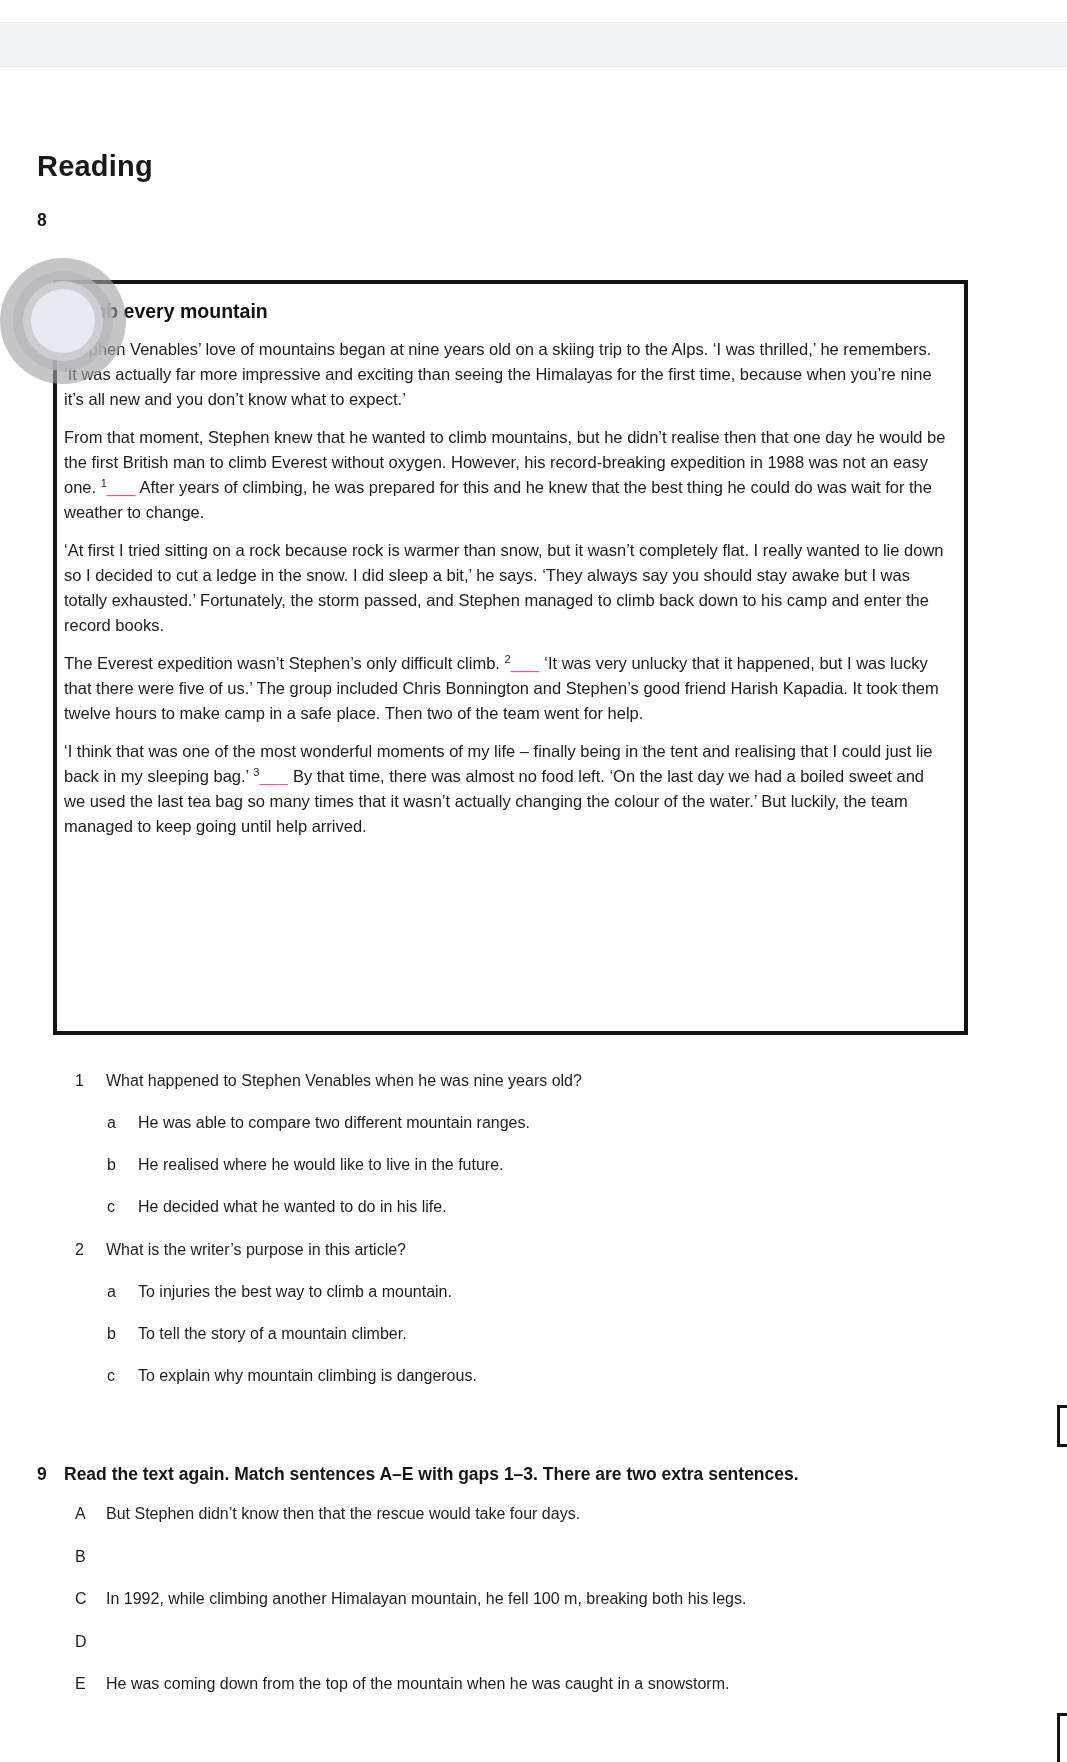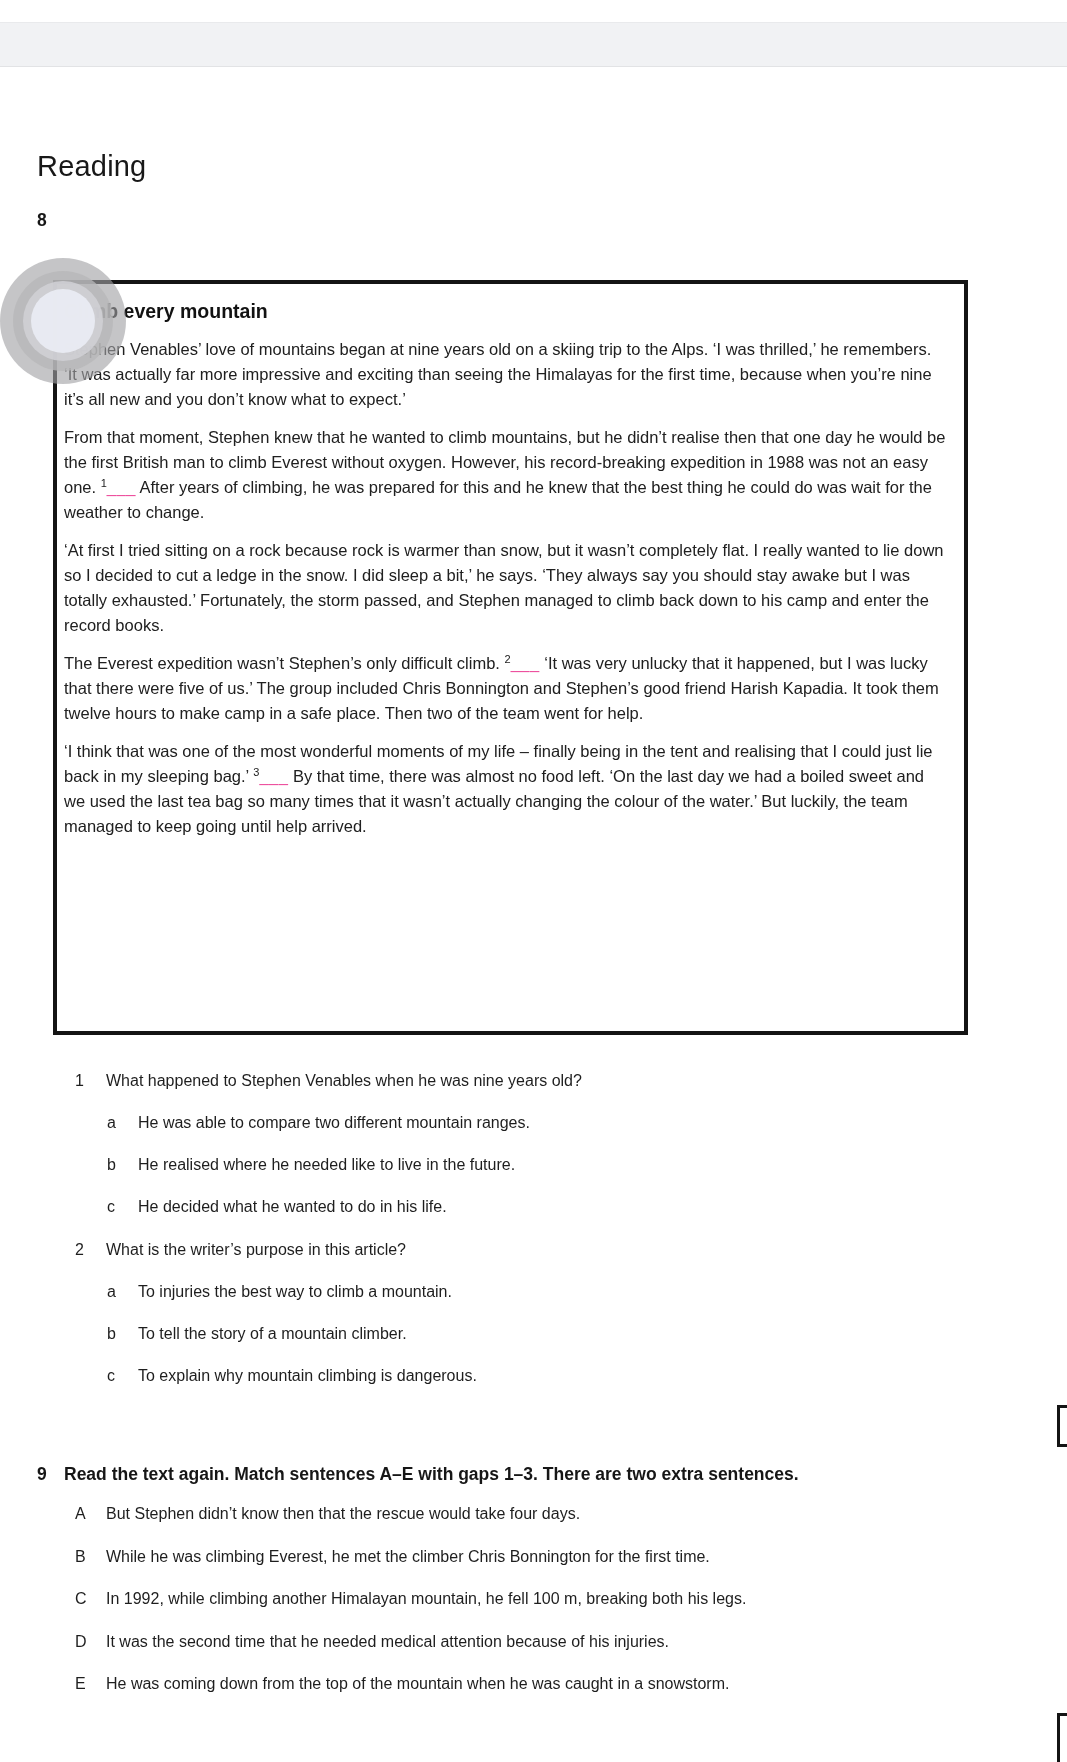--- a/index.html
+++ b/index.html
@@ -14,21 +14,21 @@
   }
   .top-bar {
     position: absolute; left: 0; top: 22px;
     width: 1067px; height: 45px;
     background: #f1f2f4;
     border-top: 1px solid #e9eaec;
     border-bottom: 1px solid #e2e3e5;
   }
   .page-title {
     position: absolute; left: 37px; top: 150px;
-    font-size: 29px; font-weight: 400; color: #181818;
+    font-size: 29px; font-weight: 700; color: #181818;
     letter-spacing: 0.2px;
   }
   .ex-header {
     position: absolute; left: 37px;
     font-size: 17.5px; font-weight: 700; color: #161616;
     display: flex;
   }
   .ex-header .ex-num { width: 27px; flex: 0 0 27px; }
   .ex8-header { top: 210px; width: 990px; }
   .ex9-header { top: 1464px; width: 1030px; }
@@ -117,21 +117,21 @@
 <div class="q-row" style="top:1072px">
   <span class="q-num">1</span>
   <span>What happened to Stephen Venables when he was nine years old?</span>
 </div>
 <div class="opt-row" style="top:1114px">
   <span class="opt-letter">a</span>
   <span>He was able to compare two different mountain ranges.</span>
 </div>
 <div class="opt-row" style="top:1156px">
   <span class="opt-letter">b</span>
-  <span>He realised where he needed like to live in the future.</span>
+  <span>He realised where he would like to live in the future.</span>
 </div>
 <div class="opt-row" style="top:1198px">
   <span class="opt-letter">c</span>
   <span>He decided what he wanted to do in his life.</span>
 </div>
 
 <div class="q-row" style="top:1241px">
   <span class="q-num">2</span>
   <span>What is the writer’s purpose in this article?</span>
 </div>
@@ -154,28 +154,26 @@
   <span class="ex-num">9</span>
   <span>Read the text again. Match sentences A–E with gaps 1–3. There are two extra sentences.</span>
 </div>
 
 <div class="sent-row" style="top:1505px">
   <span class="sent-letter">A</span>
   <span>But Stephen didn’t know then that the rescue would take four days.</span>
 </div>
 <div class="sent-row" style="top:1548px">
   <span class="sent-letter">B</span>
-  <span>While he was climbing Everest, he met the climber Chris Bonnington for the first time.</span>
 </div>
 <div class="sent-row" style="top:1590px">
   <span class="sent-letter">C</span>
   <span>In 1992, while climbing another Himalayan mountain, he fell 100 m, breaking both his legs.</span>
 </div>
 <div class="sent-row" style="top:1633px">
   <span class="sent-letter">D</span>
-  <span>It was the second time that he needed medical attention because of his injuries.</span>
 </div>
 <div class="sent-row" style="top:1675px">
   <span class="sent-letter">E</span>
   <span>He was coming down from the top of the mountain when he was caught in a snowstorm.</span>
 </div>
 
 <div class="score-box score-box-2"></div>
 
 </body></html>

